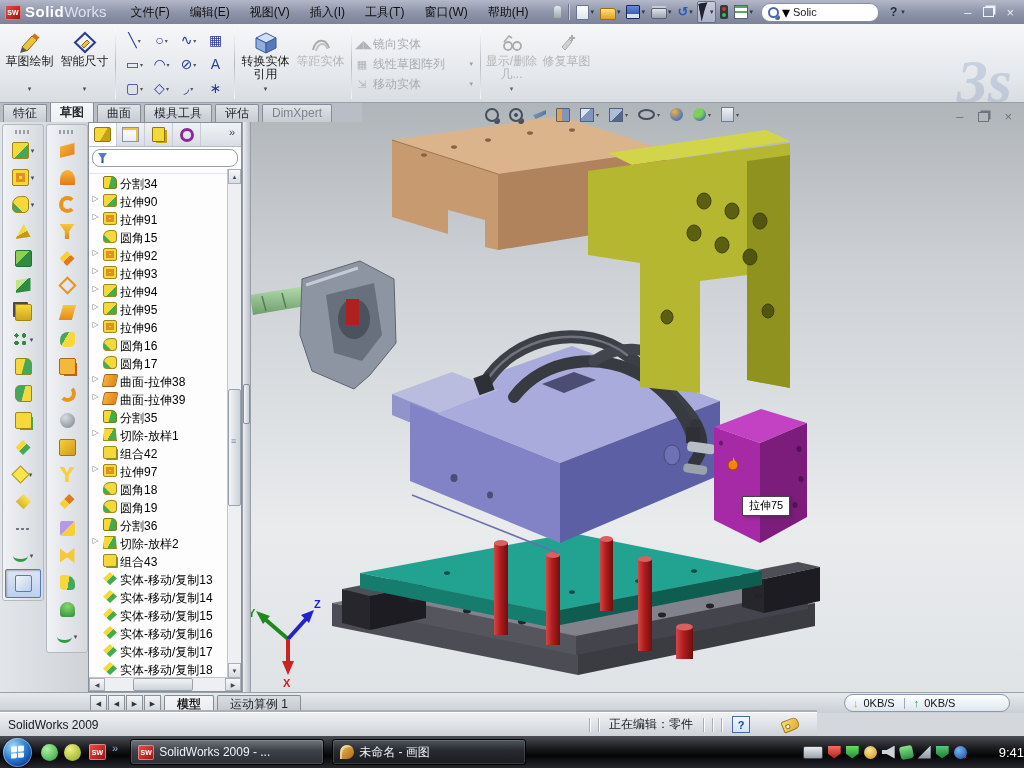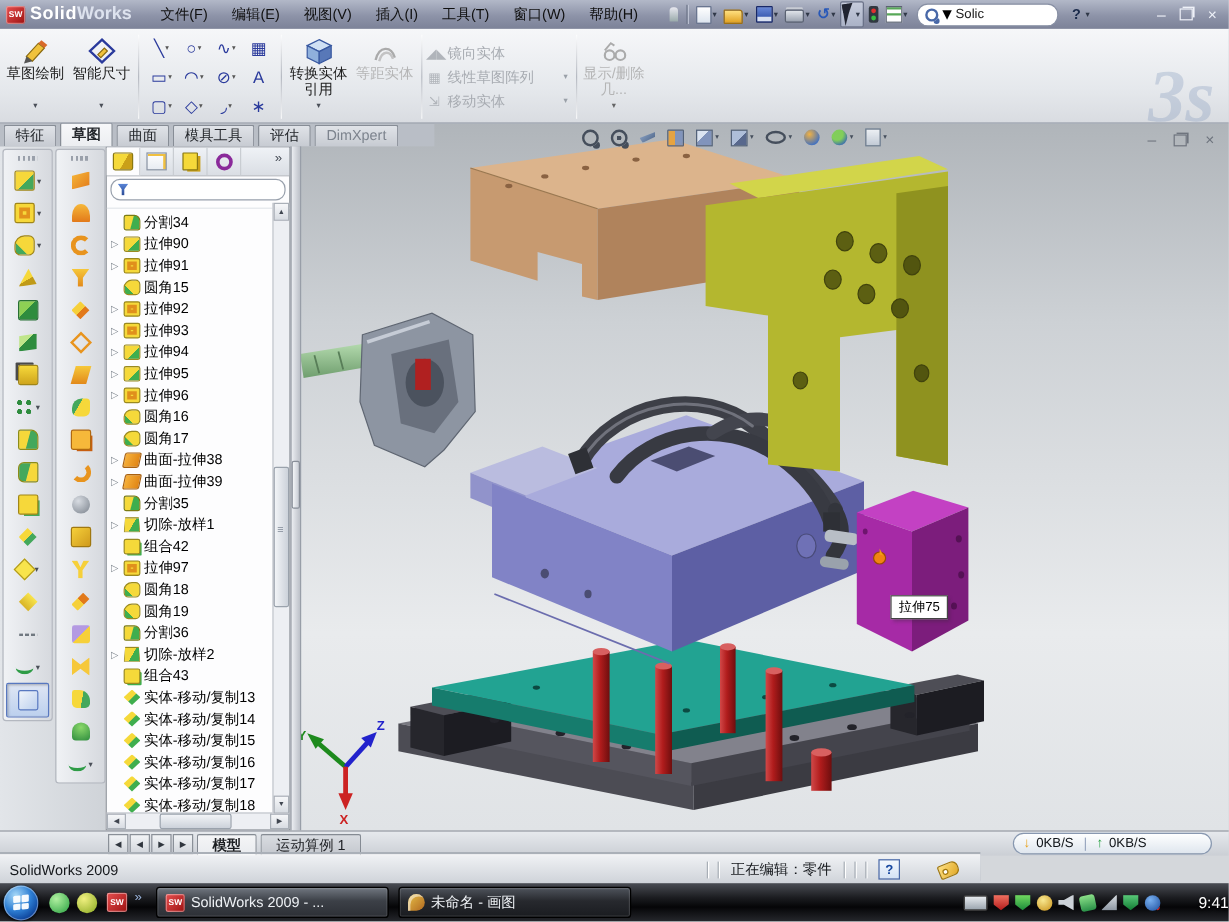--- a/index.html
+++ b/index.html
@@ -7,21 +7,21 @@
        font-family:"Liberation Sans","DejaVu Sans",sans-serif;background:#d4d7db;
        -webkit-font-smoothing:antialiased}
   #app{position:absolute;inset:0}
   
   .titlebar{position:absolute;left:0;top:0;width:1024px;height:24px;
     background:linear-gradient(#b2b8c8,#8d93a8 55%,#7c8298);display:flex;align-items:center;z-index:10}
   .swcube{width:16px;height:15px;border-radius:2px;margin:0 4px 0 5px;
     background:linear-gradient(135deg,#e85050,#9c1010);color:#fff;font-size:7px;font-weight:bold;
     display:grid;place-items:center;box-shadow:inset 0 0 0 1px rgba(255,255,255,.4)}
   .brand b{color:#fff;font-size:15px;letter-spacing:.5px}
-  .brand i{color:#dde2ee;font-size:15px;font-style:normal;font-weight:bold}
+  .brand i{color:#dde2ee;font-size:15px;font-style:normal;font-weight:normal}
   .menus{display:flex;margin-left:14px}
   .menu{font-size:12px;color:#101010;padding:3px 10px;cursor:default}
   .tb-icons{display:flex;align-items:center;margin-left:14px;gap:2px}
   .tbi{display:flex;align-items:center;gap:1px;padding:1px 2px;border-radius:2px}
   .tbi .dd7{font-size:7px;color:#303848}
   .ic{display:inline-block}
   .ic-pin{width:7px;height:12px;background:linear-gradient(#e8e8f0,#9aa);border-radius:3px 3px 0 0;box-shadow:0 12px 0 -10px #556}
   .ic-page{width:11px;height:13px;background:linear-gradient(#fff,#dce4ee);border:1px solid #6a7690;border-radius:1px}
   .ic-folder{width:14px;height:10px;background:linear-gradient(#ffe080,#e0a020);border:1px solid #a07010;border-radius:1px 3px 1px 1px;margin-top:3px}
   .ic-save{width:12px;height:12px;background:linear-gradient(#6888d8,#2848a0);border:1px solid #182868;border-radius:1px;box-shadow:inset 0 -4px 0 #d8e0f0}
@@ -89,21 +89,21 @@
   .hticon{width:15px;height:13px;display:block}
   .ht1{background:linear-gradient(120deg,#f5d93a 55%,#caa018 56%);border:1px solid #8a7810;border-radius:2px}
   .ht2{background:linear-gradient(#fff,#e8ecf2);border:1px solid #8a94a4;box-shadow:inset -3px 3px 0 -1px #f0c040}
   .ht3{background:#f5d93a;border:1px solid #8a7810;box-shadow:3px 2px 0 -1px #caa018;border-radius:1px;width:11px}
   .ht4{background:transparent;border:3px solid #8a2a9a;border-radius:50%;width:8px;height:8px}
   .tp-filter{height:22px;padding:2px 3px;border-bottom:1px solid #e2e5ea}
   .filterbox{height:16px;border:1px solid #98a0ac;border-radius:8px;background:#fff;display:flex;align-items:center;padding:0 5px}
   .funnel{width:9px;height:10px;background:linear-gradient(#5a86d8,#2a4a94);
      clip-path:polygon(0 0,100% 0,62% 48%,62% 100%,38% 100%,38% 48%)}
   .tp-list{flex:1;position:relative;padding:2px 14px 0 2px;overflow:hidden}
-  .trow{height:18px;display:flex;align-items:center;gap:3px;font-size:12px;color:#000;white-space:nowrap}
+  .trow{height:18px;display:flex;align-items:flex-start;gap:3px;font-size:12px;color:#000;white-space:nowrap}
   .texp{width:9px;text-align:center;font-size:8px;color:#808890;flex:0 0 9px}
   .ticon{width:14px;height:13px;flex:0 0 14px;box-sizing:border-box}
   .ti-split{background:linear-gradient(105deg,#f5d93a 47%,#3fae4e 53%);border:1px solid #7c7c14;border-radius:2px 5px 2px 2px}
   .ti-extrudeA{background:linear-gradient(135deg,#f5d93a 58%,#3fae4e 59%);border:1px solid #9a8a20;border-radius:2px}
   .ti-extrudeB{background:#f5d93a;border:1px solid #9a8a20;box-shadow:inset 0 0 0 2px #f5d93a,inset 0 0 0 5px #e0901c;border-radius:2px}
   .ti-fillet{background:linear-gradient(45deg,#3fae4e 30%,#f5d93a 31%);border:1px solid #9a8a20;border-radius:50% 4px 4px 4px}
   .ti-surf{background:linear-gradient(100deg,#f7b23c,#e08414);border:1px solid #a86010;transform:skewX(-12deg);border-radius:2px}
   .ti-loft{background:linear-gradient(120deg,#f5d93a 52%,#3fae4e 53%);border:1px solid #9a8a20;clip-path:polygon(10% 0,90% 0,100% 100%,0 100%)}
   .ti-combine{background:#f5d93a;border:1px solid #9a8a20;box-shadow:2px 2px 0 -1px #3fae4e;border-radius:2px}
   .ti-move{background:linear-gradient(135deg,#f5d93a 48%,#3fae4e 52%);clip-path:polygon(50% 0,100% 50%,50% 100%,0 50%)}
@@ -361,20 +361,29 @@
       <span class="ricon">
         <svg width="24" height="22">
             <circle cx="8" cy="14" r="4" fill="none" stroke="#9aa0a6" stroke-width="1.8"></circle>
             <circle cx="17" cy="14" r="4" fill="none" stroke="#9aa0a6" stroke-width="1.8"></circle>
             <path d="M12 14 L13 14 M4 10 L9 4 L12 6" stroke="#9aa0a6" stroke-width="1.6" fill="none"></path>
           </svg>
       </span>
       <span class="rlabel">显示/删除几...</span>
       <span class="dd">▾</span>
     </div>
+    <div class="rbig dis">
+      <span class="ricon">
+        <svg width="22" height="22">
+            <path d="M6 15 L13 7 L16 10 L9 18 Z" fill="#c8ccd2" stroke="#9aa0a6"></path>
+            <path d="M16 3 L16 9 M13 6 L19 6" stroke="#9aa0a6" stroke-width="2"></path>
+          </svg>
+      </span>
+      <span class="rlabel">修复草图</span>
+    </div>
     <span class="watermark">3s</span>
   </div>
 
   <div class="tabstrip">
 
   <span class="vtab">特征</span>
       <span class="vtab active">草图</span>
       <span class="vtab">曲面</span>
       <span class="vtab">模具工具</span>
       <span class="vtab">评估</span>

